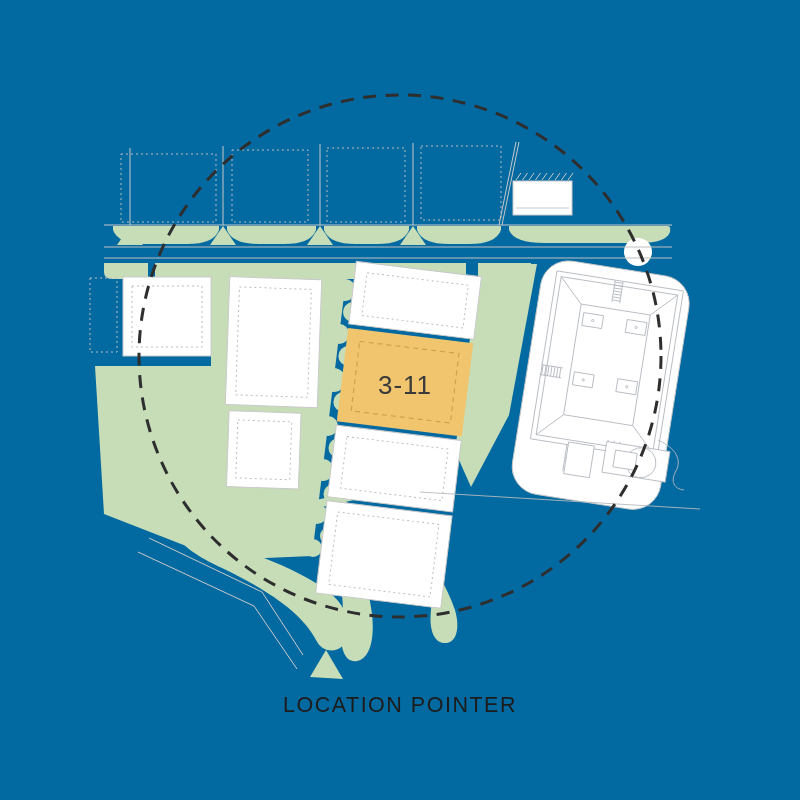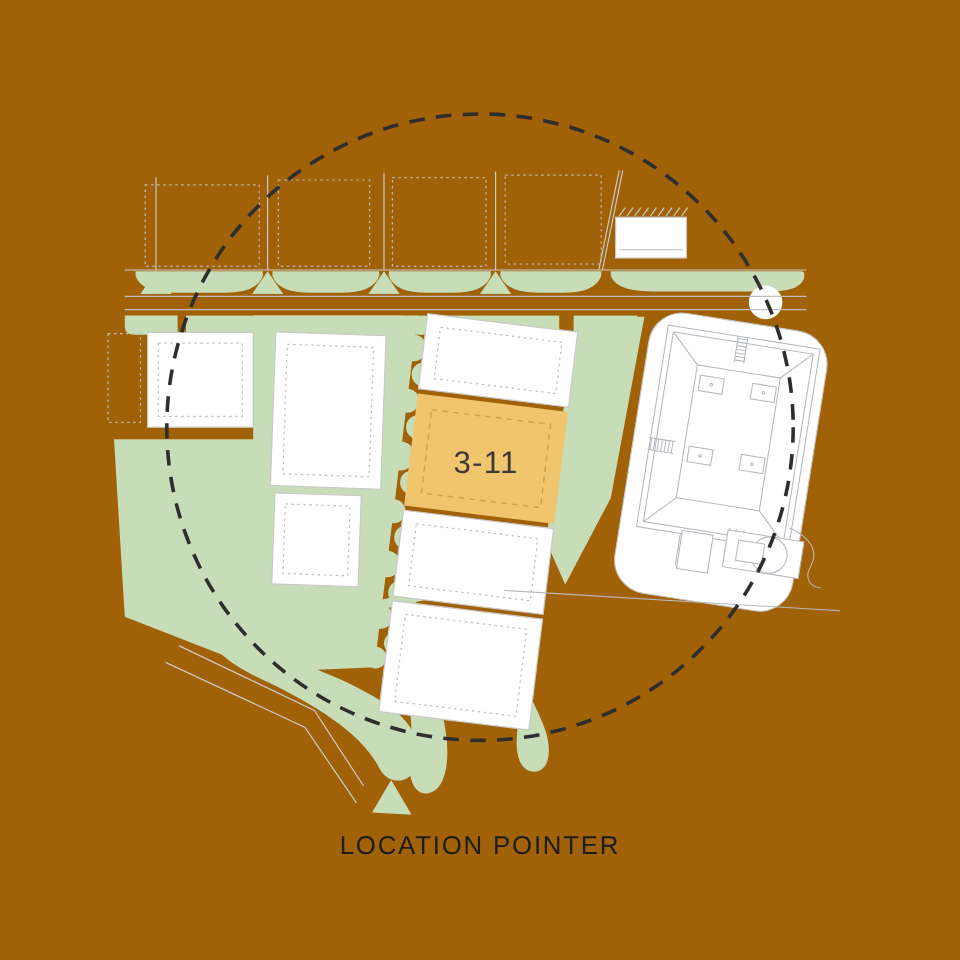--- a/index.html
+++ b/index.html
@@ -1,16 +1,16 @@
 <!DOCTYPE html>
 <html><head>
 <meta charset="utf-8">
 <style>
   html,body{margin:0;padding:0;background:#ffffff;}
-  .page{width:800px;height:800px;position:relative;background:#a16207;overflow:hidden;
+  .page{width:800px;height:800px;position:relative;background:#0369a1;overflow:hidden;
         font-family:"Liberation Sans",sans-serif;}
   svg{display:block;}
   .thin{fill:none;stroke:#c9c9c9;stroke-width:1;}
   .dotted{fill:none;stroke:#bdbdbd;stroke-width:1;stroke-dasharray:2 3;}
   .plot{fill:#ffffff;stroke:#c9c9c9;stroke-width:1;}
   .bline{fill:none;stroke-width:0.9;}
   .bfill{fill:#ffffff;stroke-width:0.9;}
   .caption{font-size:21.5px;letter-spacing:1.5px;font-weight:400;}
   .plotlabel{font-size:26px;letter-spacing:1px;font-weight:400;}
 </style>

